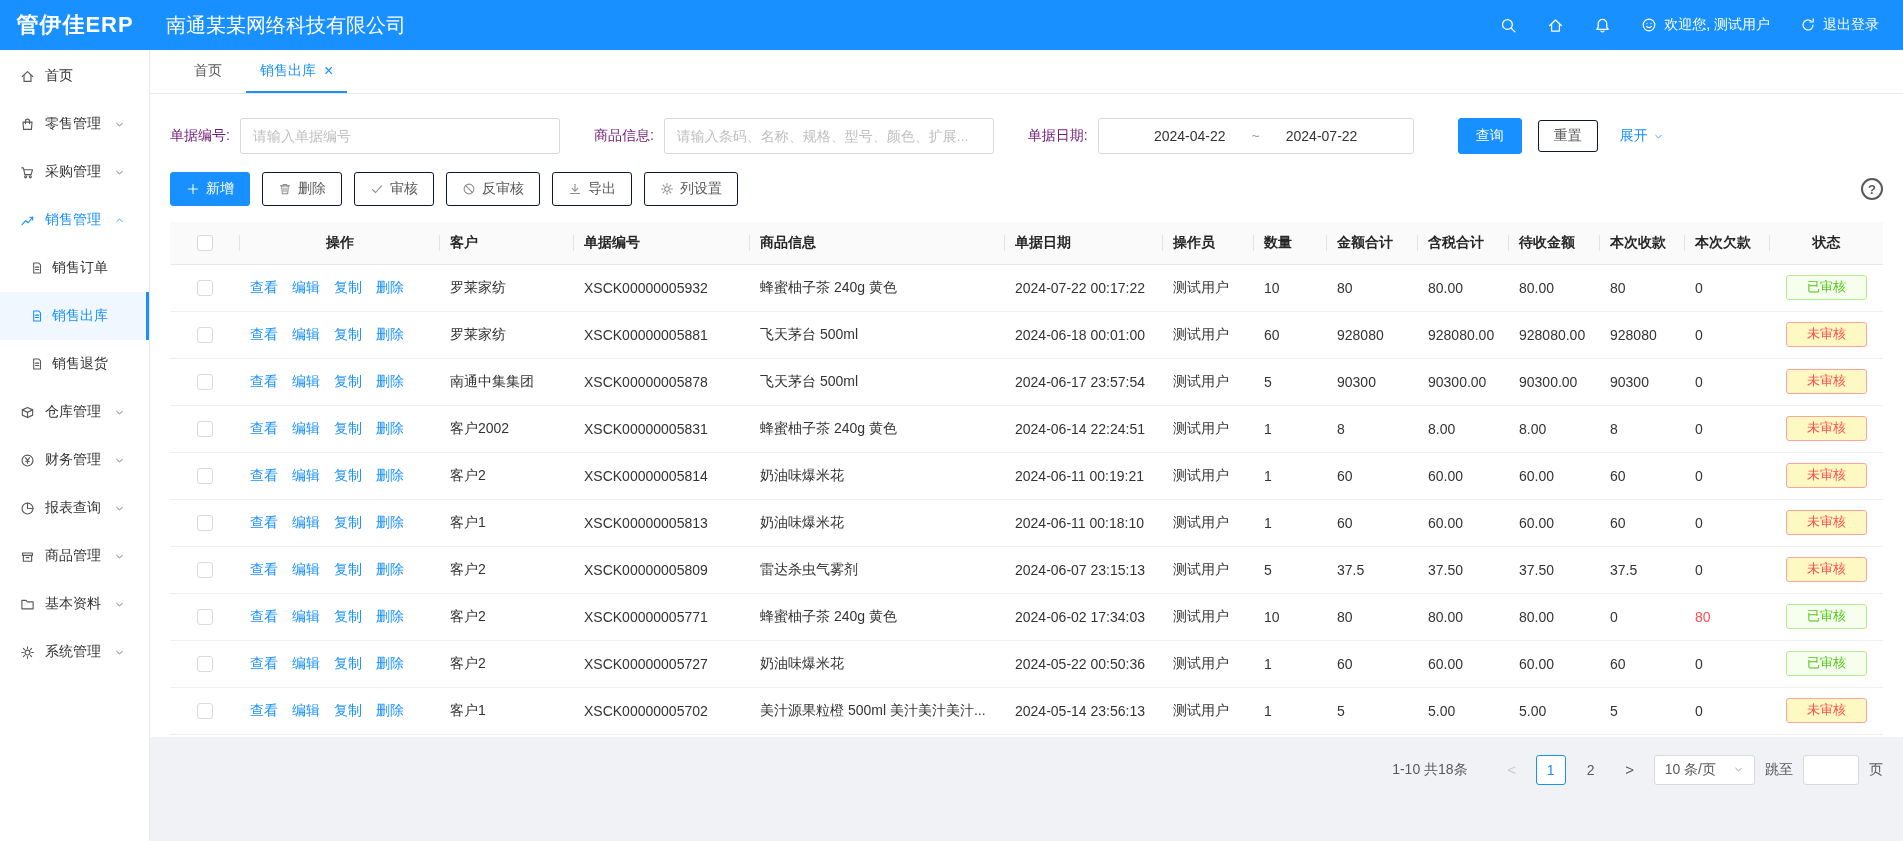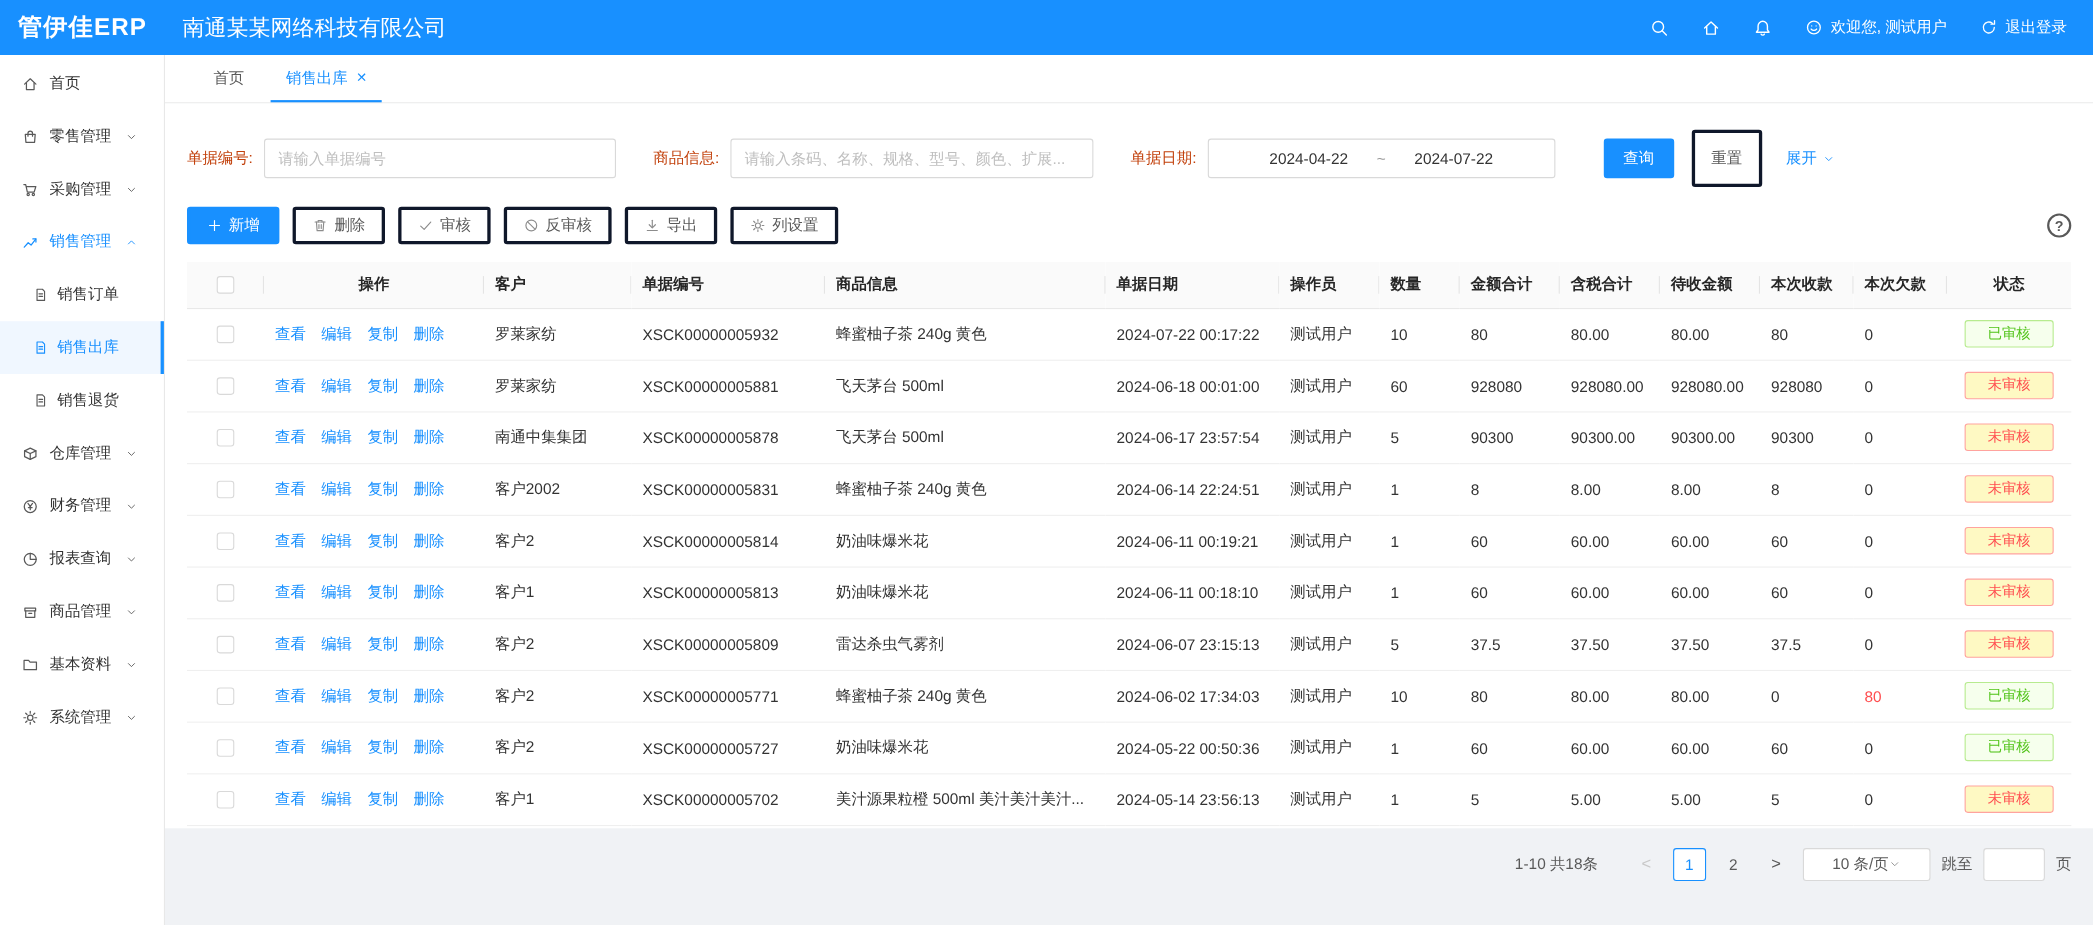--- a/index.html
+++ b/index.html
@@ -41,32 +41,32 @@
   .tabbar{height:44px;flex:0 0 44px;background:#fff;border-bottom:1px solid #e8e8e8;display:flex;align-items:stretch;padding-left:30px;gap:10px}
   .tab{display:flex;align-items:center;gap:8px;padding:0 14px;color:#595959;cursor:pointer;border-bottom:2px solid transparent}
   .tab.active{color:#1890ff;border-bottom-color:#1890ff}
   .tab-close{font-size:16px;line-height:1;color:#1890ff;cursor:pointer}
 
   
   .panel{background:#fff;padding:0 20px 2px 20px}
 
   
   .filterbar{display:flex;align-items:center;padding-top:24px}
-  .f-label{white-space:nowrap;margin-right:10px;color:#c2410c}
+  .f-label{white-space:nowrap;margin-right:10px;color:#701a75}
   .f-input{height:36px;border:1px solid #d9d9d9;border-radius:3px;padding:0 12px;font:inherit;color:#333;outline:none;background:#fff}
   .f-input::placeholder{color:#bfbfbf}
   .gap{margin-left:34px}
   .date-range{height:36px;width:316px;border:1px solid #d9d9d9;border-radius:3px;display:flex;align-items:center;justify-content:center;gap:26px;color:#333;cursor:pointer;background:#fff}
   .date-sep{color:#999}
-  .btn{height:34px;border:3px solid #0f172a;background:#fff;border-radius:3px;display:inline-flex;align-items:center;justify-content:center;gap:6px;padding:0 15px;font:inherit;font-size:14px;color:#595959;cursor:pointer;white-space:nowrap}
+  .btn{height:34px;border:1px solid #0f172a;background:#fff;border-radius:3px;display:inline-flex;align-items:center;justify-content:center;gap:6px;padding:0 15px;font:inherit;font-size:14px;color:#595959;cursor:pointer;white-space:nowrap}
   .btn .icon{width:14px;height:14px;color:#8c8c8c}
   .btn.primary{background:#1890ff;border-color:#1890ff;color:#fff}
   .btn.primary .icon{color:#fff}
   .f-search{margin-left:44px;min-width:64px;height:36px}
-  .f-reset{margin-left:16px;min-width:60px;height:52px}
+  .f-reset{margin-left:16px;min-width:60px;height:32px}
   .expand-link{color:#1890ff;margin-left:22px;display:inline-flex;align-items:center;gap:5px;cursor:pointer}
   .expand-link .chev{color:#1890ff;margin-left:0}
 
   
   .toolbar-row{display:flex;align-items:center;margin-top:18px}
   .toolbar{display:flex;align-items:flex-end;gap:12px}
   .help{margin-left:auto;width:22px;height:22px;border:2px solid #595959;border-radius:50%;display:inline-flex;align-items:center;justify-content:center;font-size:13px;font-weight:bold;color:#595959;cursor:pointer}
 
   
   table{width:100%;border-collapse:collapse;table-layout:fixed;margin-top:16px;font-size:14px}
@@ -82,21 +82,21 @@
   .badge.pending{color:#ff4d4f;border-color:#ffa39e;background:#fef9c3}
   .owed-red{color:#ff4d4f}
 
   
   .pagination{display:flex;align-items:center;justify-content:flex-end;gap:10px;margin:18px 20px 0 0;color:#595959;font-size:14px}
   .pg-total{margin-right:20px}
   .pg-btn{width:28px;height:30px;display:inline-flex;align-items:center;justify-content:center;cursor:pointer;font-size:15px;color:#595959}
   .pg-btn.disabled{color:#c9c9c9;cursor:default}
   .pg-num{min-width:30px;height:30px;display:inline-flex;align-items:center;justify-content:center;border-radius:3px;cursor:pointer}
   .pg-num.current{border:1px solid #1890ff;color:#1890ff;background:#fff}
-  .pg-size{height:30px;border:1px solid #d9d9d9;border-radius:3px;background:#fff;display:inline-flex;align-items:center;gap:0;padding:0 26px;cursor:pointer}
+  .pg-size{height:30px;border:1px solid #d9d9d9;border-radius:3px;background:#fff;display:inline-flex;align-items:center;gap:17px;padding:0 10px;cursor:pointer}
   .pg-size .chev{margin-left:0}
   .pg-jump-input{width:56px;height:30px;border:1px solid #d9d9d9;border-radius:3px;background:#fff;outline:none;padding:0 8px;font:inherit}
 </style>
 </head>
 <body>
 
 <div class="app">
 
   <header class="topbar">
     <div class="logo">管伊佳ERP</div>

